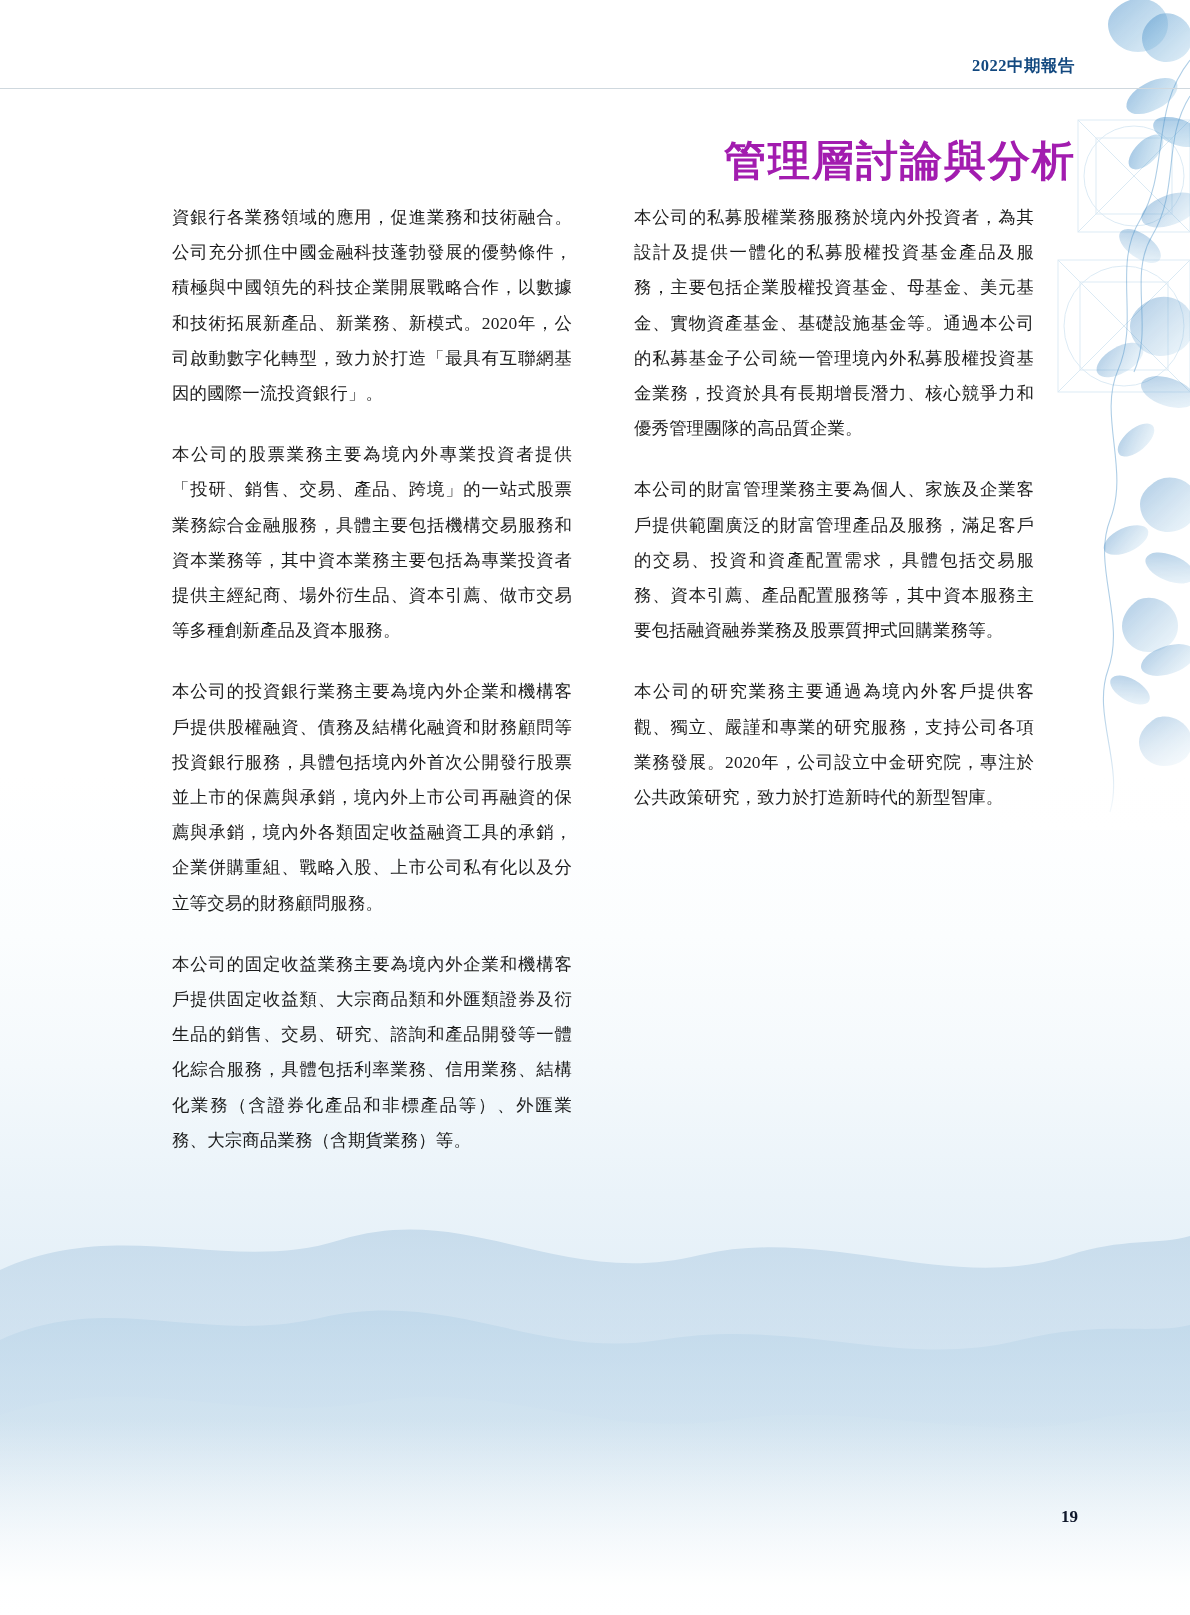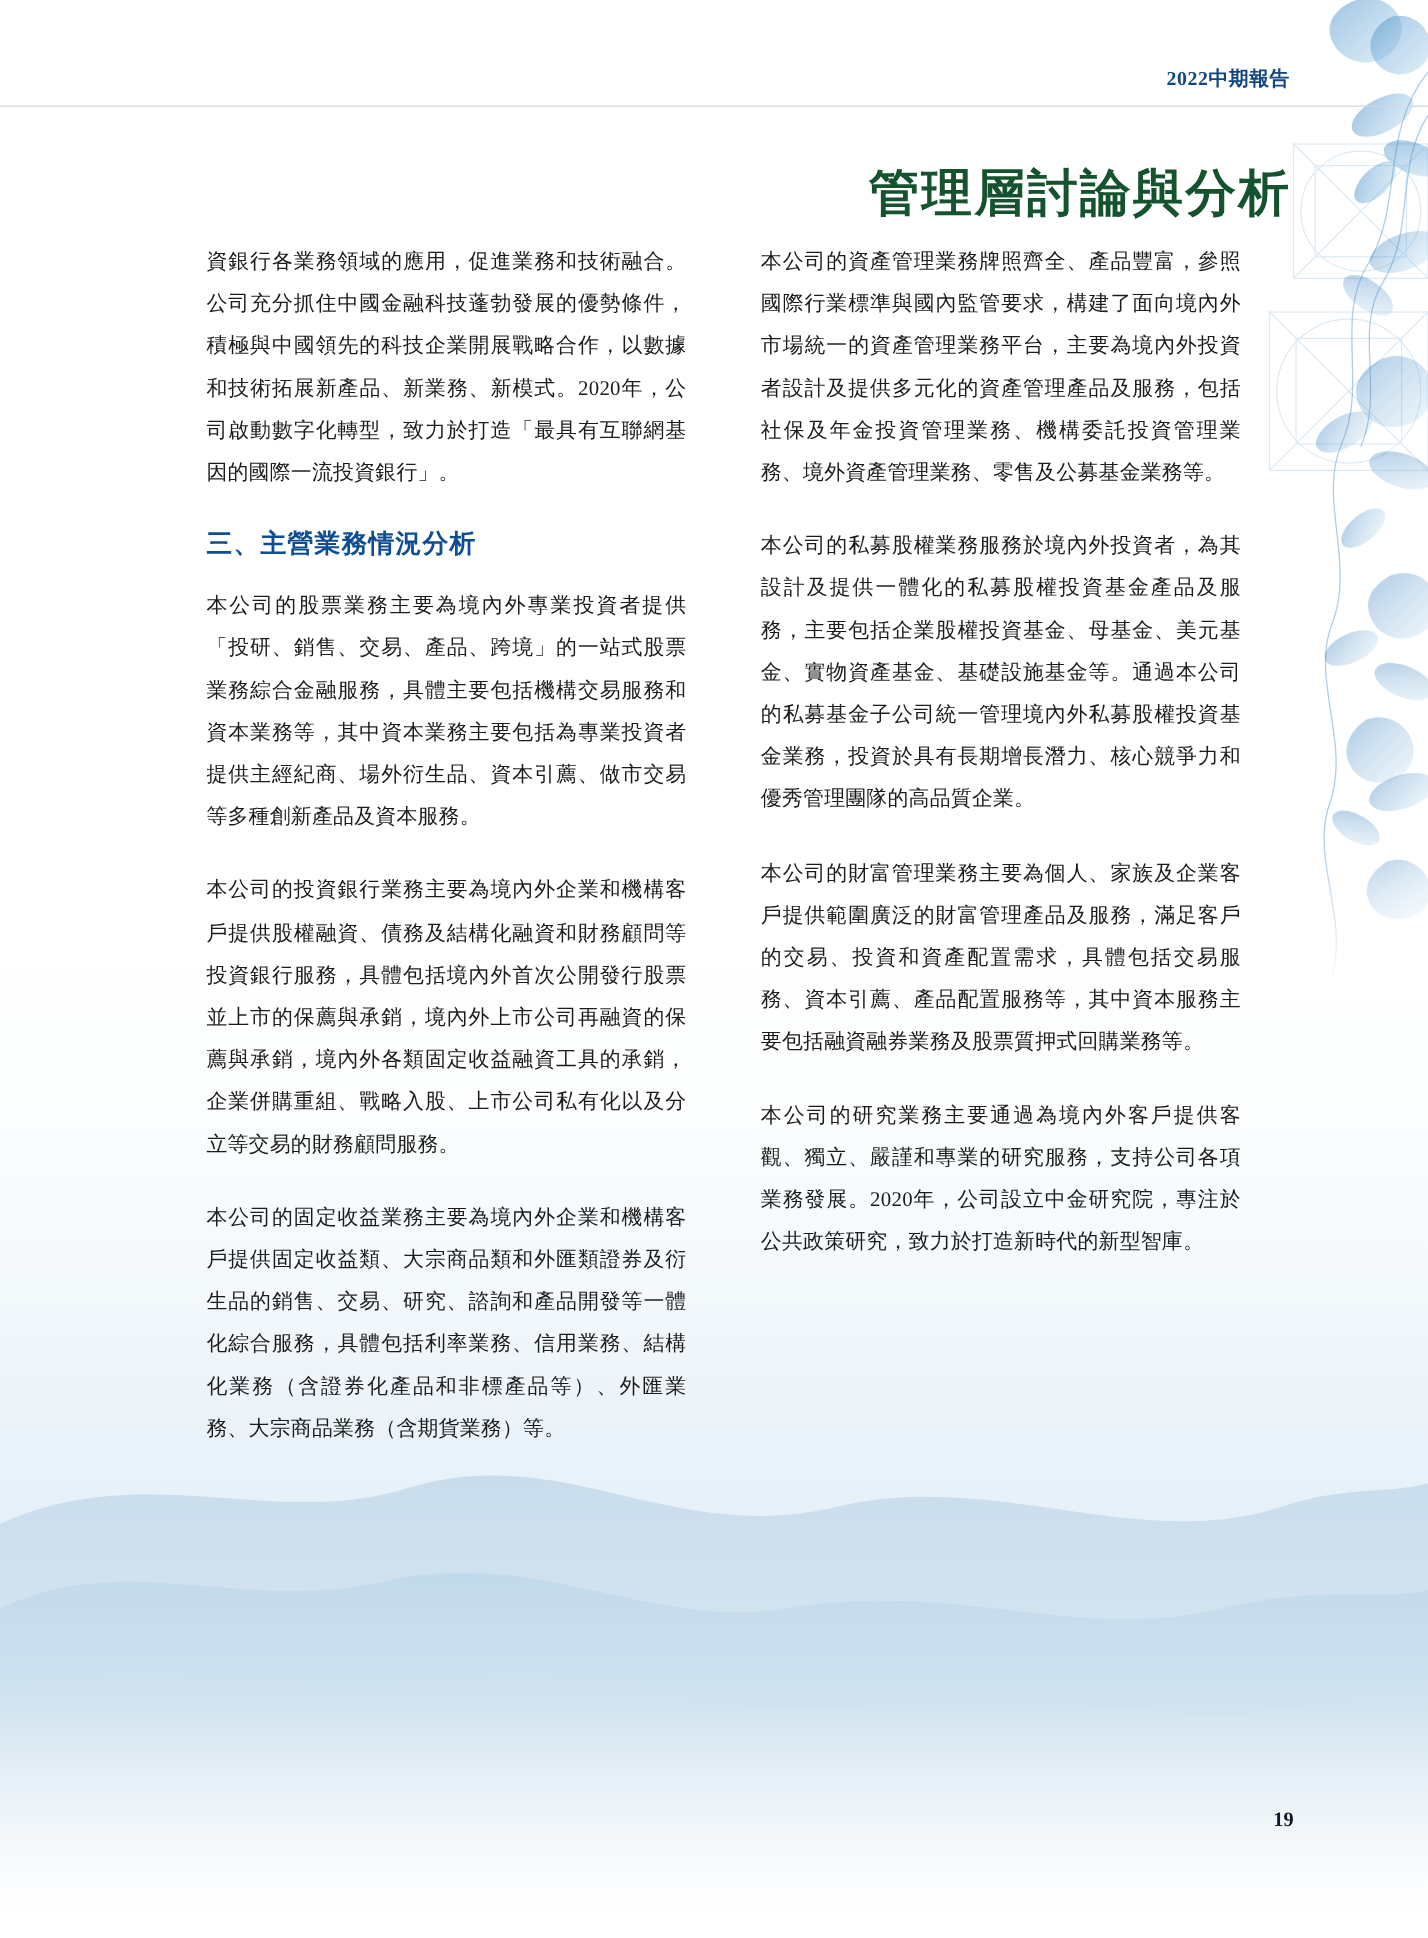--- a/index.html
+++ b/index.html
@@ -75,21 +75,21 @@
     letter-spacing: 0.5px;
     z-index: 6;
     font-family: "Liberation Serif", "DejaVu Serif", serif;
   }
   .page-title {
     position: absolute;
     right: 114px;
     top: 105px;
     font-size: 42px;
     font-weight: bold;
-    color: #14532d;
+    color: #a21caf;
     letter-spacing: 2px;
     z-index: 6;
     white-space: nowrap;
   }
 
   
   .content {
     position: absolute;
     left: 0;
     top: 200px;
@@ -229,29 +229,27 @@
 
 <div class="header-rule"></div>
 <div class="report-label">2022中期報告</div>
 <h1 class="page-title">管理層討論與分析</h1>
 
 <div class="content">
 
   <div class="col col-left">
     <p class="body first-para">資銀行各業務領域的應用，促進業務和技術融合。公司充分抓住中國金融科技蓬勃發展的優勢條件，積極與中國領先的科技企業開展戰略合作，以數據和技術拓展新產品、新業務、新模式。2020年，公司啟動數字化轉型，致力於打造「最具有互聯網基因的國際一流投資銀行」。</p>
 
-    <h2 class="section-heading">三、主營業務情況分析</h2>
 
     <p class="body after-heading">本公司的股票業務主要為境內外專業投資者提供「投研、銷售、交易、產品、跨境」的一站式股票業務綜合金融服務，具體主要包括機構交易服務和資本業務等，其中資本業務主要包括為專業投資者提供主經紀商、場外衍生品、資本引薦、做市交易等多種創新產品及資本服務。</p>
     <p class="body after-heading">本公司的投資銀行業務主要為境內外企業和機構客戶提供股權融資、債務及結構化融資和財務顧問等投資銀行服務，具體包括境內外首次公開發行股票並上市的保薦與承銷，境內外上市公司再融資的保薦與承銷，境內外各類固定收益融資工具的承銷，企業併購重組、戰略入股、上市公司私有化以及分立等交易的財務顧問服務。</p>
     <p class="body after-heading">本公司的固定收益業務主要為境內外企業和機構客戶提供固定收益類、大宗商品類和外匯類證券及衍生品的銷售、交易、研究、諮詢和產品開發等一體化綜合服務，具體包括利率業務、信用業務、結構化業務（含證券化產品和非標產品等）、外匯業務、大宗商品業務（含期貨業務）等。</p>
   </div>
 
   <div class="col col-right">
-    <p class="body">本公司的資產管理業務牌照齊全、產品豐富，參照國際行業標準與國內監管要求，構建了面向境內外市場統一的資產管理業務平台，主要為境內外投資者設計及提供多元化的資產管理產品及服務，包括社保及年金投資管理業務、機構委託投資管理業務、境外資產管理業務、零售及公募基金業務等。</p>
     <p class="body">本公司的私募股權業務服務於境內外投資者，為其設計及提供一體化的私募股權投資基金產品及服務，主要包括企業股權投資基金、母基金、美元基金、實物資產基金、基礎設施基金等。通過本公司的私募基金子公司統一管理境內外私募股權投資基金業務，投資於具有長期增長潛力、核心競爭力和優秀管理團隊的高品質企業。</p>
     <p class="body">本公司的財富管理業務主要為個人、家族及企業客戶提供範圍廣泛的財富管理產品及服務，滿足客戶的交易、投資和資產配置需求，具體包括交易服務、資本引薦、產品配置服務等，其中資本服務主要包括融資融券業務及股票質押式回購業務等。</p>
     <p class="body">本公司的研究業務主要通過為境內外客戶提供客觀、獨立、嚴謹和專業的研究服務，支持公司各項業務發展。2020年，公司設立中金研究院，專注於公共政策研究，致力於打造新時代的新型智庫。</p>
   </div>
 
 </div>
 
 <div class="page-number">19</div>
 
 </body></html>

